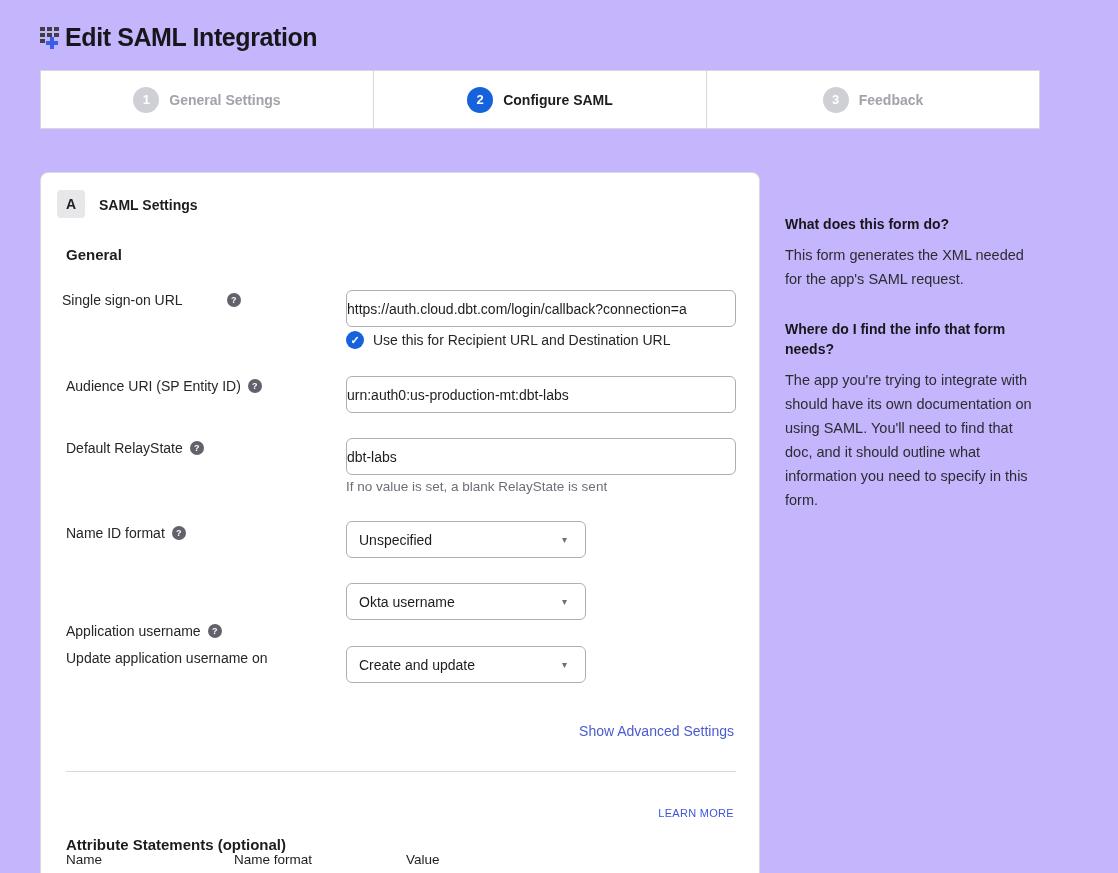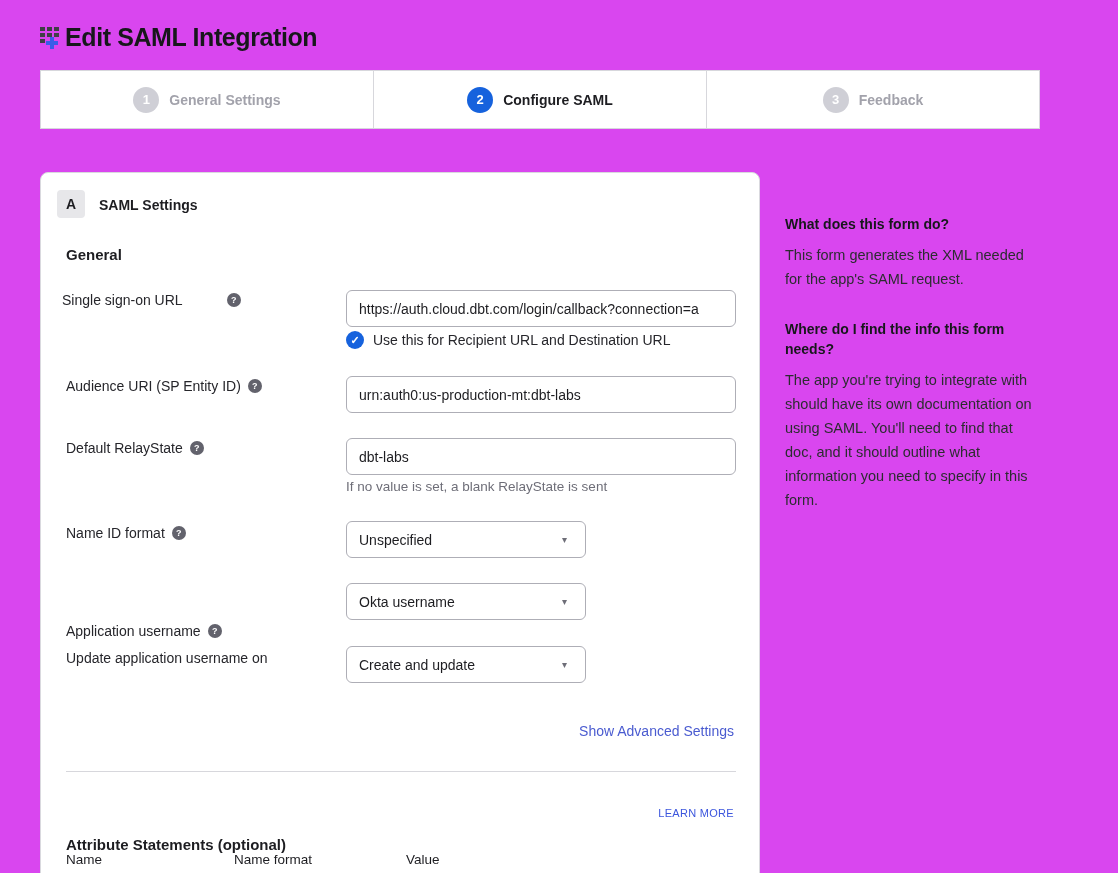--- a/index.html
+++ b/index.html
@@ -1,18 +1,18 @@
 <!DOCTYPE html>
 <html><head>
 <meta charset="utf-8">
 <style>
   * { margin: 0; padding: 0; box-sizing: border-box; }
   html, body { background: #fff; }
   body { font-family: "Liberation Sans", sans-serif; color: #1d1d21; }
-  .page { position: relative; width: 1118px; height: 873px; overflow: hidden; background: #d946ef; }
+  .page { position: relative; width: 1118px; height: 873px; overflow: hidden; background: #c4b5fd; }
 
   
   .hdr { position: absolute; left: 38px; top: 22px; display: flex; align-items: center; }
   .app-icon { width: 26px; height: 30px; margin-right: 1px; }
   .page-title { font-size: 25px; font-weight: 700; letter-spacing: -0.4px; color: #17171b; }
 
   
   .steps { position: absolute; left: 40px; top: 70px; width: 1000px; height: 59px;
            display: flex; border: 1px solid #d7d7dc; background: #fff; }
   .step { flex: 1; display: flex; align-items: center; justify-content: center; gap: 10px; cursor: default; }
@@ -30,21 +30,21 @@
              border-radius: 4px; display: flex; align-items: center; justify-content: center;
              font-size: 14px; font-weight: 700; color: #1d1d21; }
   .panel-title { position: absolute; left: 58px; top: 24px; font-size: 14px; font-weight: 700; }
   .section-general { position: absolute; left: 25px; top: 73px; font-size: 15px; font-weight: 700; }
 
   .f-label { position: absolute; font-size: 14px; color: #26262b; display: flex; align-items: center; gap: 7px; }
   .help-icon { width: 14px; height: 14px; border-radius: 50%; background: #62626c; color: #fff;
                font-size: 9px; font-weight: 700; display: inline-flex; align-items: center;
                justify-content: center; cursor: pointer; }
   .text-input { position: absolute; left: 305px; width: 390px; height: 37px; border: 1px solid #aeaeb6;
-                border-radius: 6px; padding: 0 12px; font-size: 14px; font-family: "Liberation Sans", sans-serif;
+                border-radius: 6px; padding: 0 0; font-size: 14px; font-family: "Liberation Sans", sans-serif;
                 color: #1d1d21; background: #fff; outline: none; white-space: nowrap; overflow: hidden; }
   .select { position: absolute; left: 305px; width: 240px; height: 37px; border: 1px solid #aeaeb6;
             border-radius: 6px; background: #fff; display: flex; align-items: center;
             padding: 0 12px; font-size: 14px; color: #1d1d21; cursor: pointer; justify-content: space-between; }
   .chev { font-size: 10px; color: #6e6e78; margin-right: 6px; }
   .hint { position: absolute; left: 305px; font-size: 13.5px; color: #6e6e78; }
 
   .cb-row { position: absolute; left: 305px; display: flex; align-items: center; gap: 9px; }
   .checkbox { width: 18px; height: 18px; border-radius: 50%; background: #1662dd; color: #fff;
               display: flex; align-items: center; justify-content: center; font-size: 11px;
@@ -168,17 +168,17 @@
     <a class="learn-more" href="#">LEARN MORE</a>
 
     <div class="attr-head col-name">Name</div>
     <div class="attr-head col-format">Name format</div>
     <div class="attr-head col-value">Value</div>
   </section>
 
   <aside class="sidebar">
     <div class="sb-q">What does this form do?</div>
     <div class="sb-a">This form generates the XML needed for the app's SAML request.</div>
-    <div class="sb-q sb-q2">Where do I find the info this form needs?</div>
+    <div class="sb-q sb-q2">Where do I find the info that form needs?</div>
     <div class="sb-a">The app you're trying to integrate with should have its own documentation on using SAML. You'll need to find that doc, and it should outline what information you need to specify in this form.</div>
   </aside>
 
 </div>
 
 </body></html>

